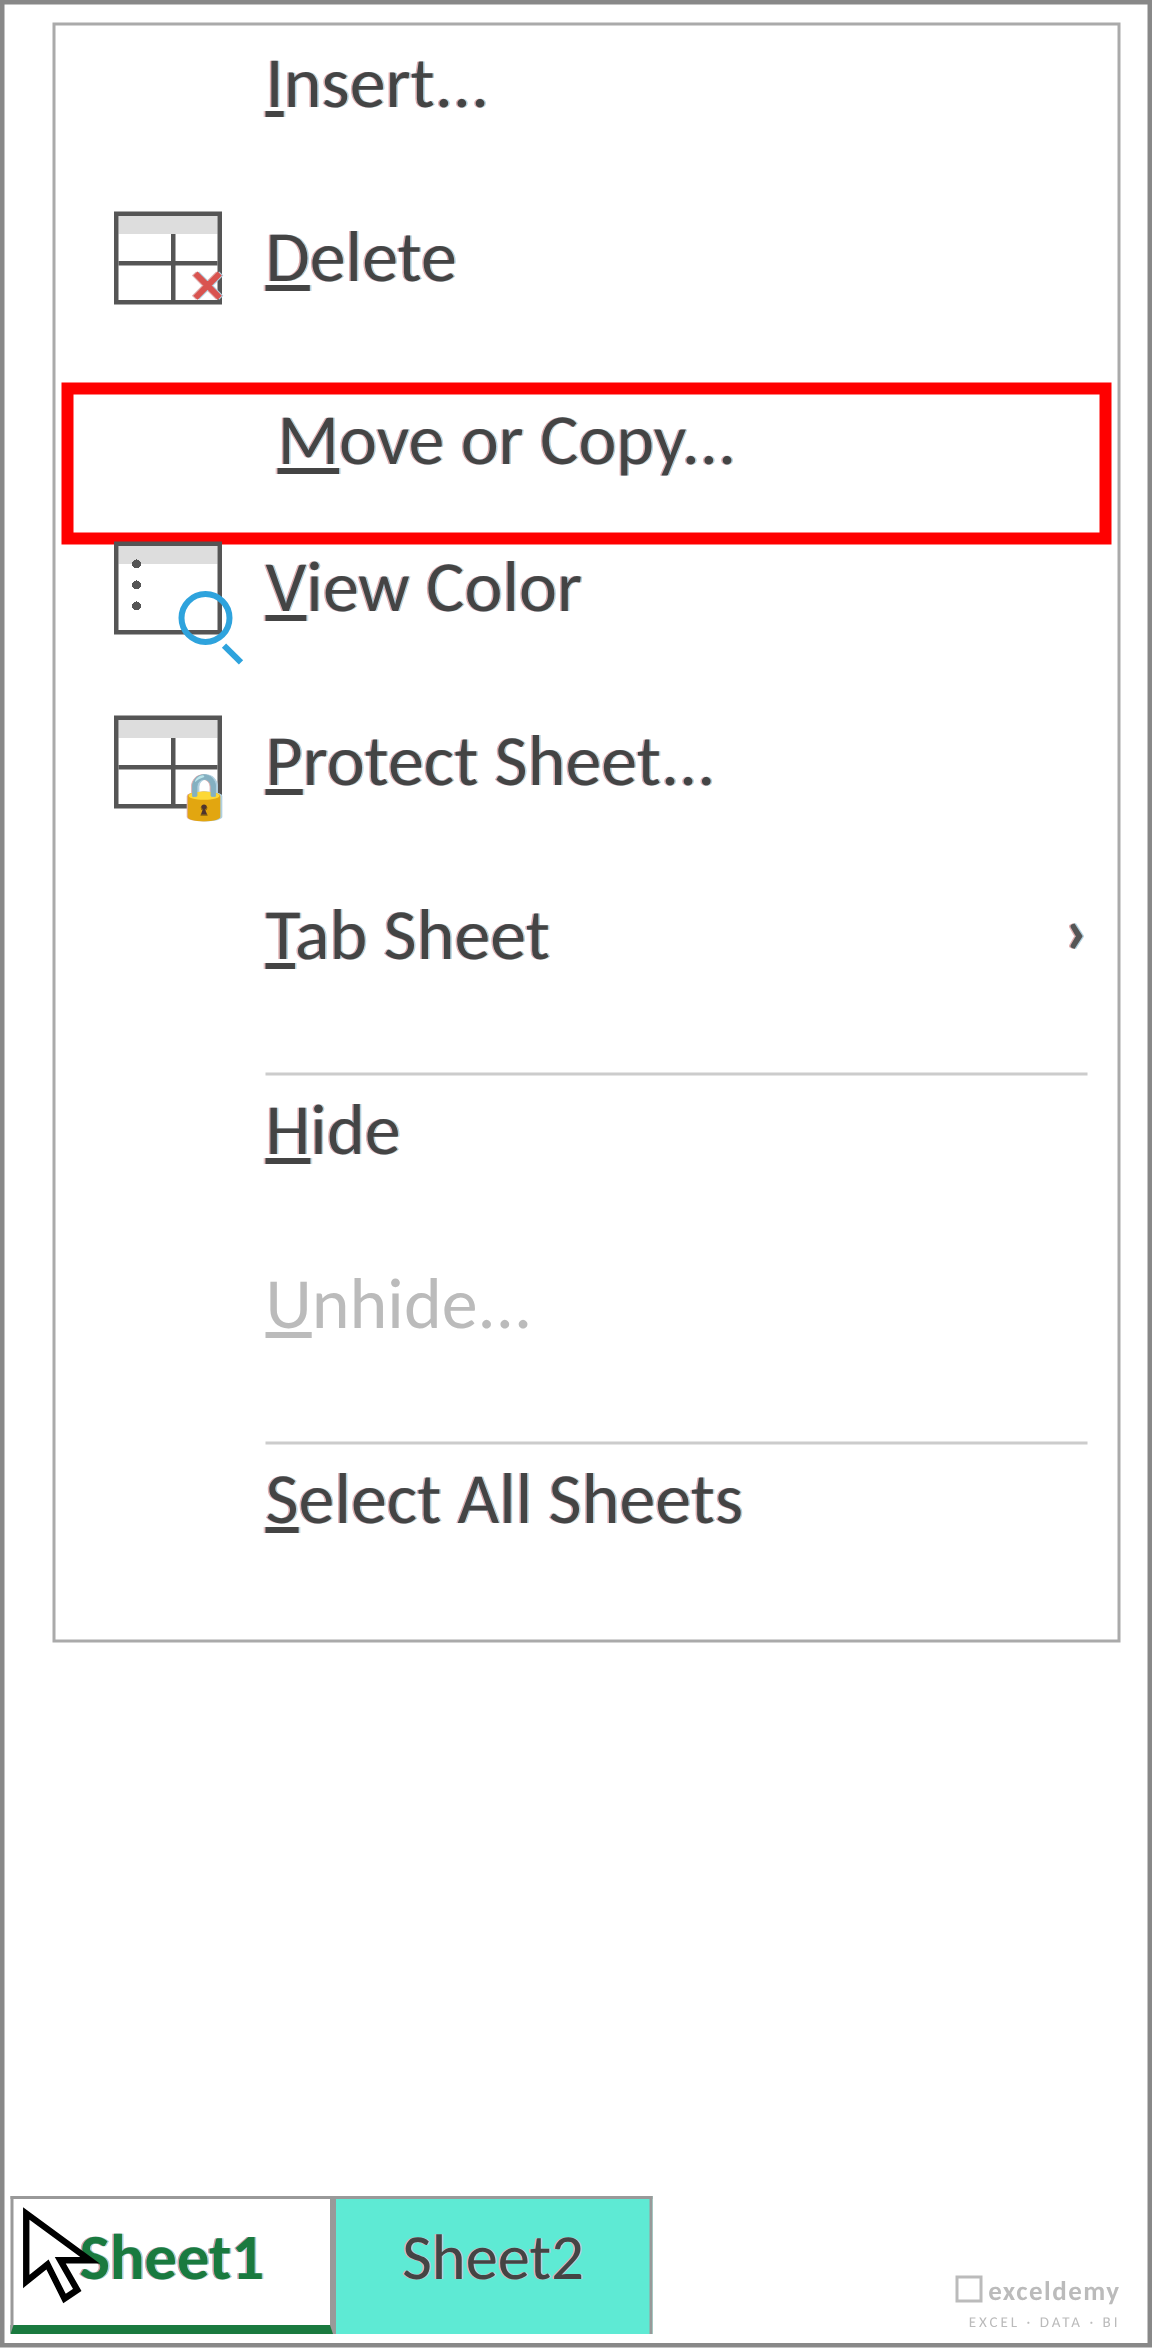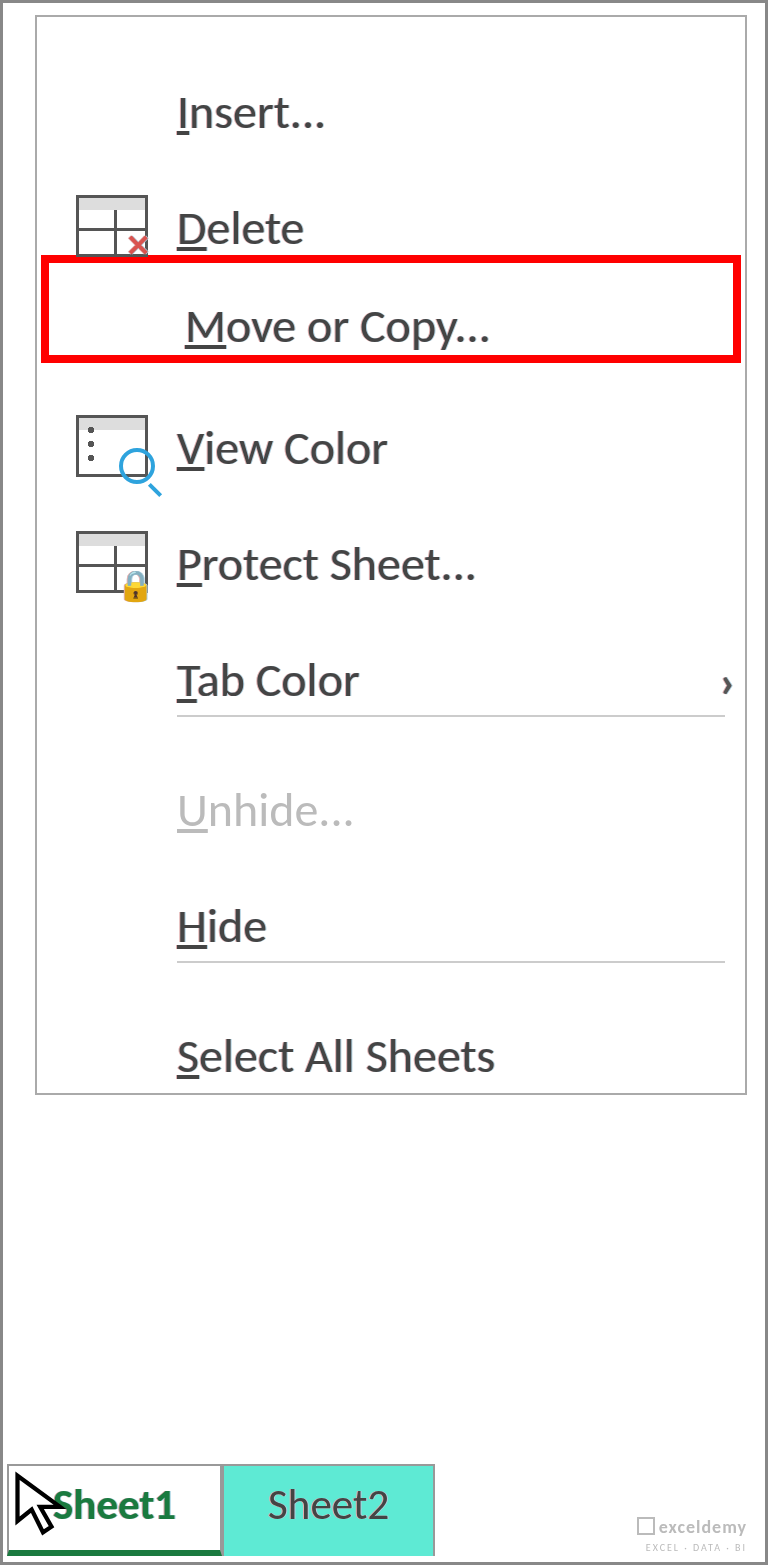--- a/index.html
+++ b/index.html
@@ -16,23 +16,23 @@
     position: absolute;
     top: 12px;
     left: 32px;
     right: 18px;
     background: #fff;
     border: 2px solid #aaa;
     padding: 8px 0;
   }
   .menu-item {
     display: flex;
-    align-items: flex-end;
+    align-items: flex-start;
     height: 116px;
-    padding: 0 10px 0 10px;
+    padding: 0 20px 0 10px;
     font-size: 48px;
     color: #444;
     white-space: nowrap;
     text-shadow: 1px 0 0 #b0d0e0, -1px 0 0 #e0b0b0;
   }
   .menu-item.highlighted {
     border: 8px solid #ff0000;
     margin: -2px 4px;
     height: 108px;
     padding-left: 6px;
@@ -195,34 +195,34 @@
 
   <div class="menu-item">
     <span class="icon-slot">
         <span class="icon-grid icon-lock"></span>
       </span>
     <span class="label"><span class="u">P</span><span>rotect Sheet...</span></span>
   </div>
 
   <div class="menu-item">
     <span class="icon-slot"></span>
-    <span class="label"><span class="u">T</span><span>ab Color</span></span>
+    <span class="label"><span class="u">T</span><span>ab Sheet</span></span>
     <span class="arrow">›</span>
   </div>
 
   <div class="sep"></div>
 
+  <div class="menu-item">
+    <span class="icon-slot"></span>
+    <span class="label"><span class="u">H</span><span>ide</span></span>
+  </div>
+
   <div class="menu-item disabled">
     <span class="icon-slot"></span>
     <span class="label"><span class="u">U</span><span>nhide...</span></span>
-  </div>
-
-  <div class="menu-item">
-    <span class="icon-slot"></span>
-    <span class="label"><span class="u">H</span><span>ide</span></span>
   </div>
 
   <div class="sep"></div>
 
   <div class="menu-item">
     <span class="icon-slot"></span>
     <span class="label"><span class="u">S</span><span>elect All Sheets</span></span>
   </div>
 
 </div>

